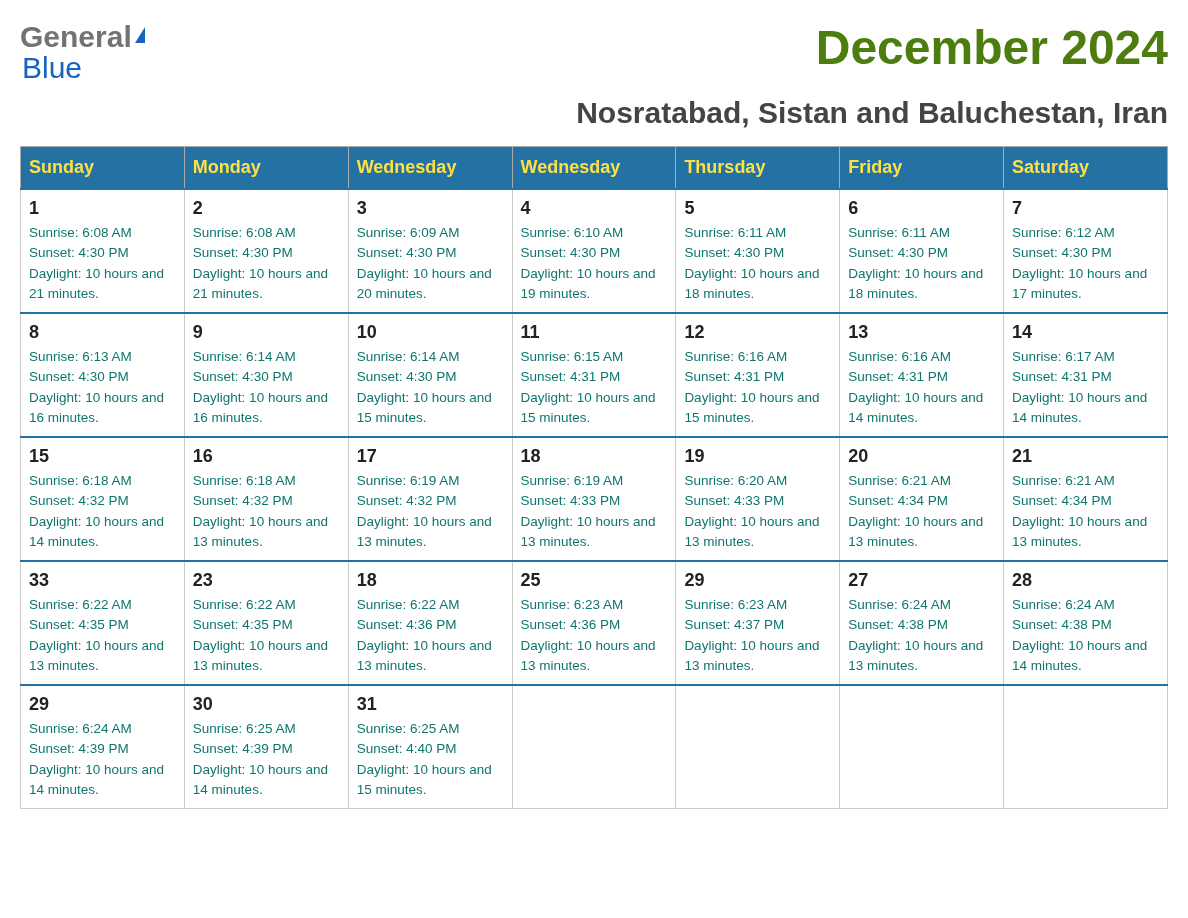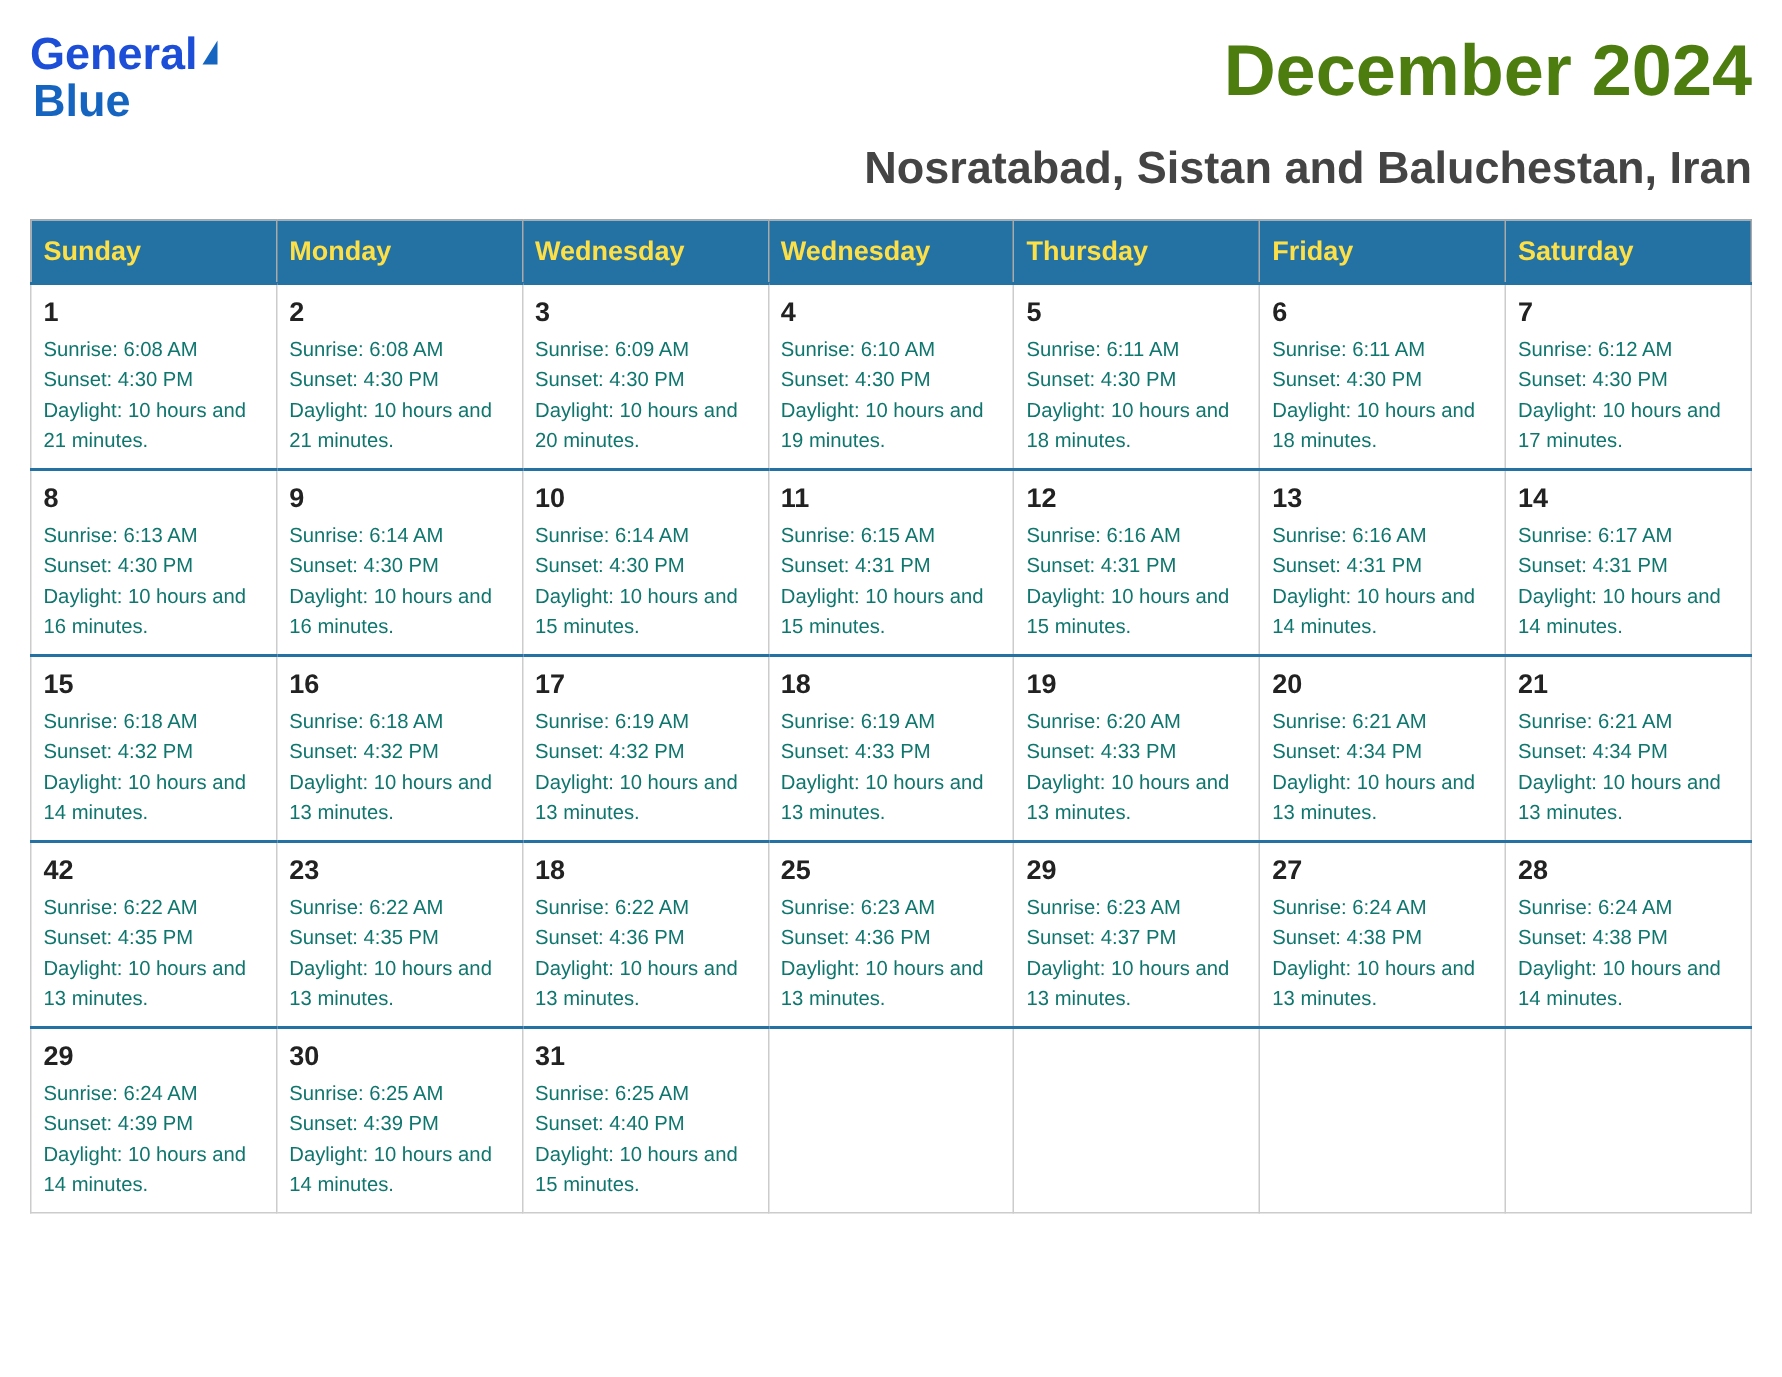--- a/index.html
+++ b/index.html
@@ -79,25 +79,25 @@
     .empty-cell {
       background: #fff;
     }
   </style>
 </head>
 <body>
 
 <div class="header-area">
   <div class="logo">
     <div style="display:flex; align-items:center; line-height:1.1;">
-      <span style="font-size:30px;font-weight:bold;color:#1d4ed8;font-family:Arial,sans-serif;">General</span>
+      <span style="font-size:30px;font-weight:bold;color:#737373;font-family:Arial,sans-serif;">General</span>
       <span style="display:inline-block;width:0;height:0;border-left:10px solid transparent;border-bottom:16px solid #1565c0;margin-left:3px;position:relative;top:-2px;"></span>
     </div>
     <div>
-      <span style="font-size:30px;font-weight:bold;color:#1565c0;font-family:Arial,sans-serif;margin-left:2px;">Blue</span>
+      <span style="font-size:30px;font-weight:normal;color:#1565c0;font-family:Arial,sans-serif;margin-left:2px;">Blue</span>
     </div>
   </div>
   <div class="title-area">
     <div class="month-title">December 2024</div>
     <div class="location-title">Nosratabad, Sistan and Baluchestan, Iran</div>
   </div>
 </div>
 
 <table class="calendar">
   <thead>
@@ -281,21 +281,21 @@
         <span class="day-number">21</span>
         <div class="day-info">
           Sunrise: 6:21 AM<br>
           Sunset: 4:34 PM<br>
           Daylight: 10 hours and 13 minutes.
         </div>
       </td>
       </tr>
       <tr>
         <td>
-        <span class="day-number">42</span>
+        <span class="day-number">33</span>
         <div class="day-info">
           Sunrise: 6:22 AM<br>
           Sunset: 4:35 PM<br>
           Daylight: 10 hours and 13 minutes.
         </div>
       </td>
         <td>
         <span class="day-number">23</span>
         <div class="day-info">
           Sunrise: 6:22 AM<br>

